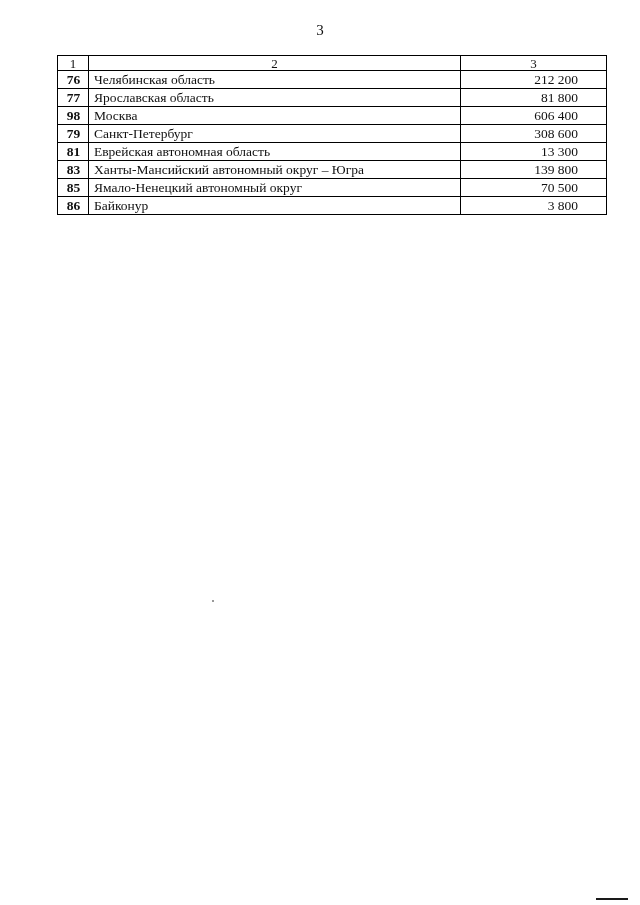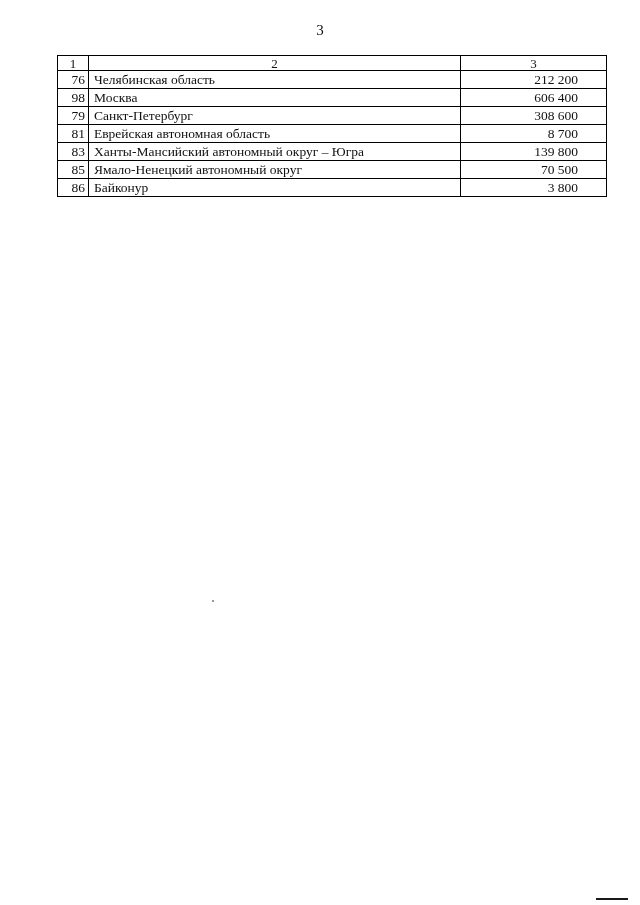--- a/index.html
+++ b/index.html
@@ -44,22 +44,23 @@
   .doc-table thead th {
     height: 14px;
     line-height: 13px;
     text-align: center;
     font-size: 13px;
   }
   col.col-num   { width: 31px; }
   col.col-name  { width: 372px; }
   col.col-value { width: 146px; }
   .doc-table td.c-num {
-    text-align: right;
+    text-align: center;
     padding-left: 4px;
+    font-weight: bold;
   }
   .doc-table td.c-name {
     text-align: left;
     padding-left: 5px;
     margin-left: 11px;
   }
   .doc-table td.c-value {
     text-align: right;
     padding-right: 28px;
     margin-top: 20px;
@@ -100,38 +101,43 @@
       <th>3</th>
     </tr>
   </thead>
   <tbody id="table-body">
   <tr>
     <td class="c-num">76</td>
     <td class="c-name">Челябинская область</td>
     <td class="c-value">212 200</td>
   </tr>
 
+  <tr>
+    <td class="c-num">77</td>
+    <td class="c-name">Ярославская область</td>
+    <td class="c-value">81 800</td>
+  </tr>
 
   <tr>
     <td class="c-num">98</td>
     <td class="c-name">Москва</td>
     <td class="c-value">606 400</td>
   </tr>
 
   <tr>
     <td class="c-num">79</td>
     <td class="c-name">Санкт-Петербург</td>
     <td class="c-value">308 600</td>
   </tr>
 
 
   <tr>
     <td class="c-num">81</td>
     <td class="c-name">Еврейская автономная область</td>
-    <td class="c-value">8 700</td>
+    <td class="c-value">13 300</td>
   </tr>
 
 
   <tr>
     <td class="c-num">83</td>
     <td class="c-name">Ханты-Мансийский автономный округ – Югра</td>
     <td class="c-value">139 800</td>
   </tr>
 
 

